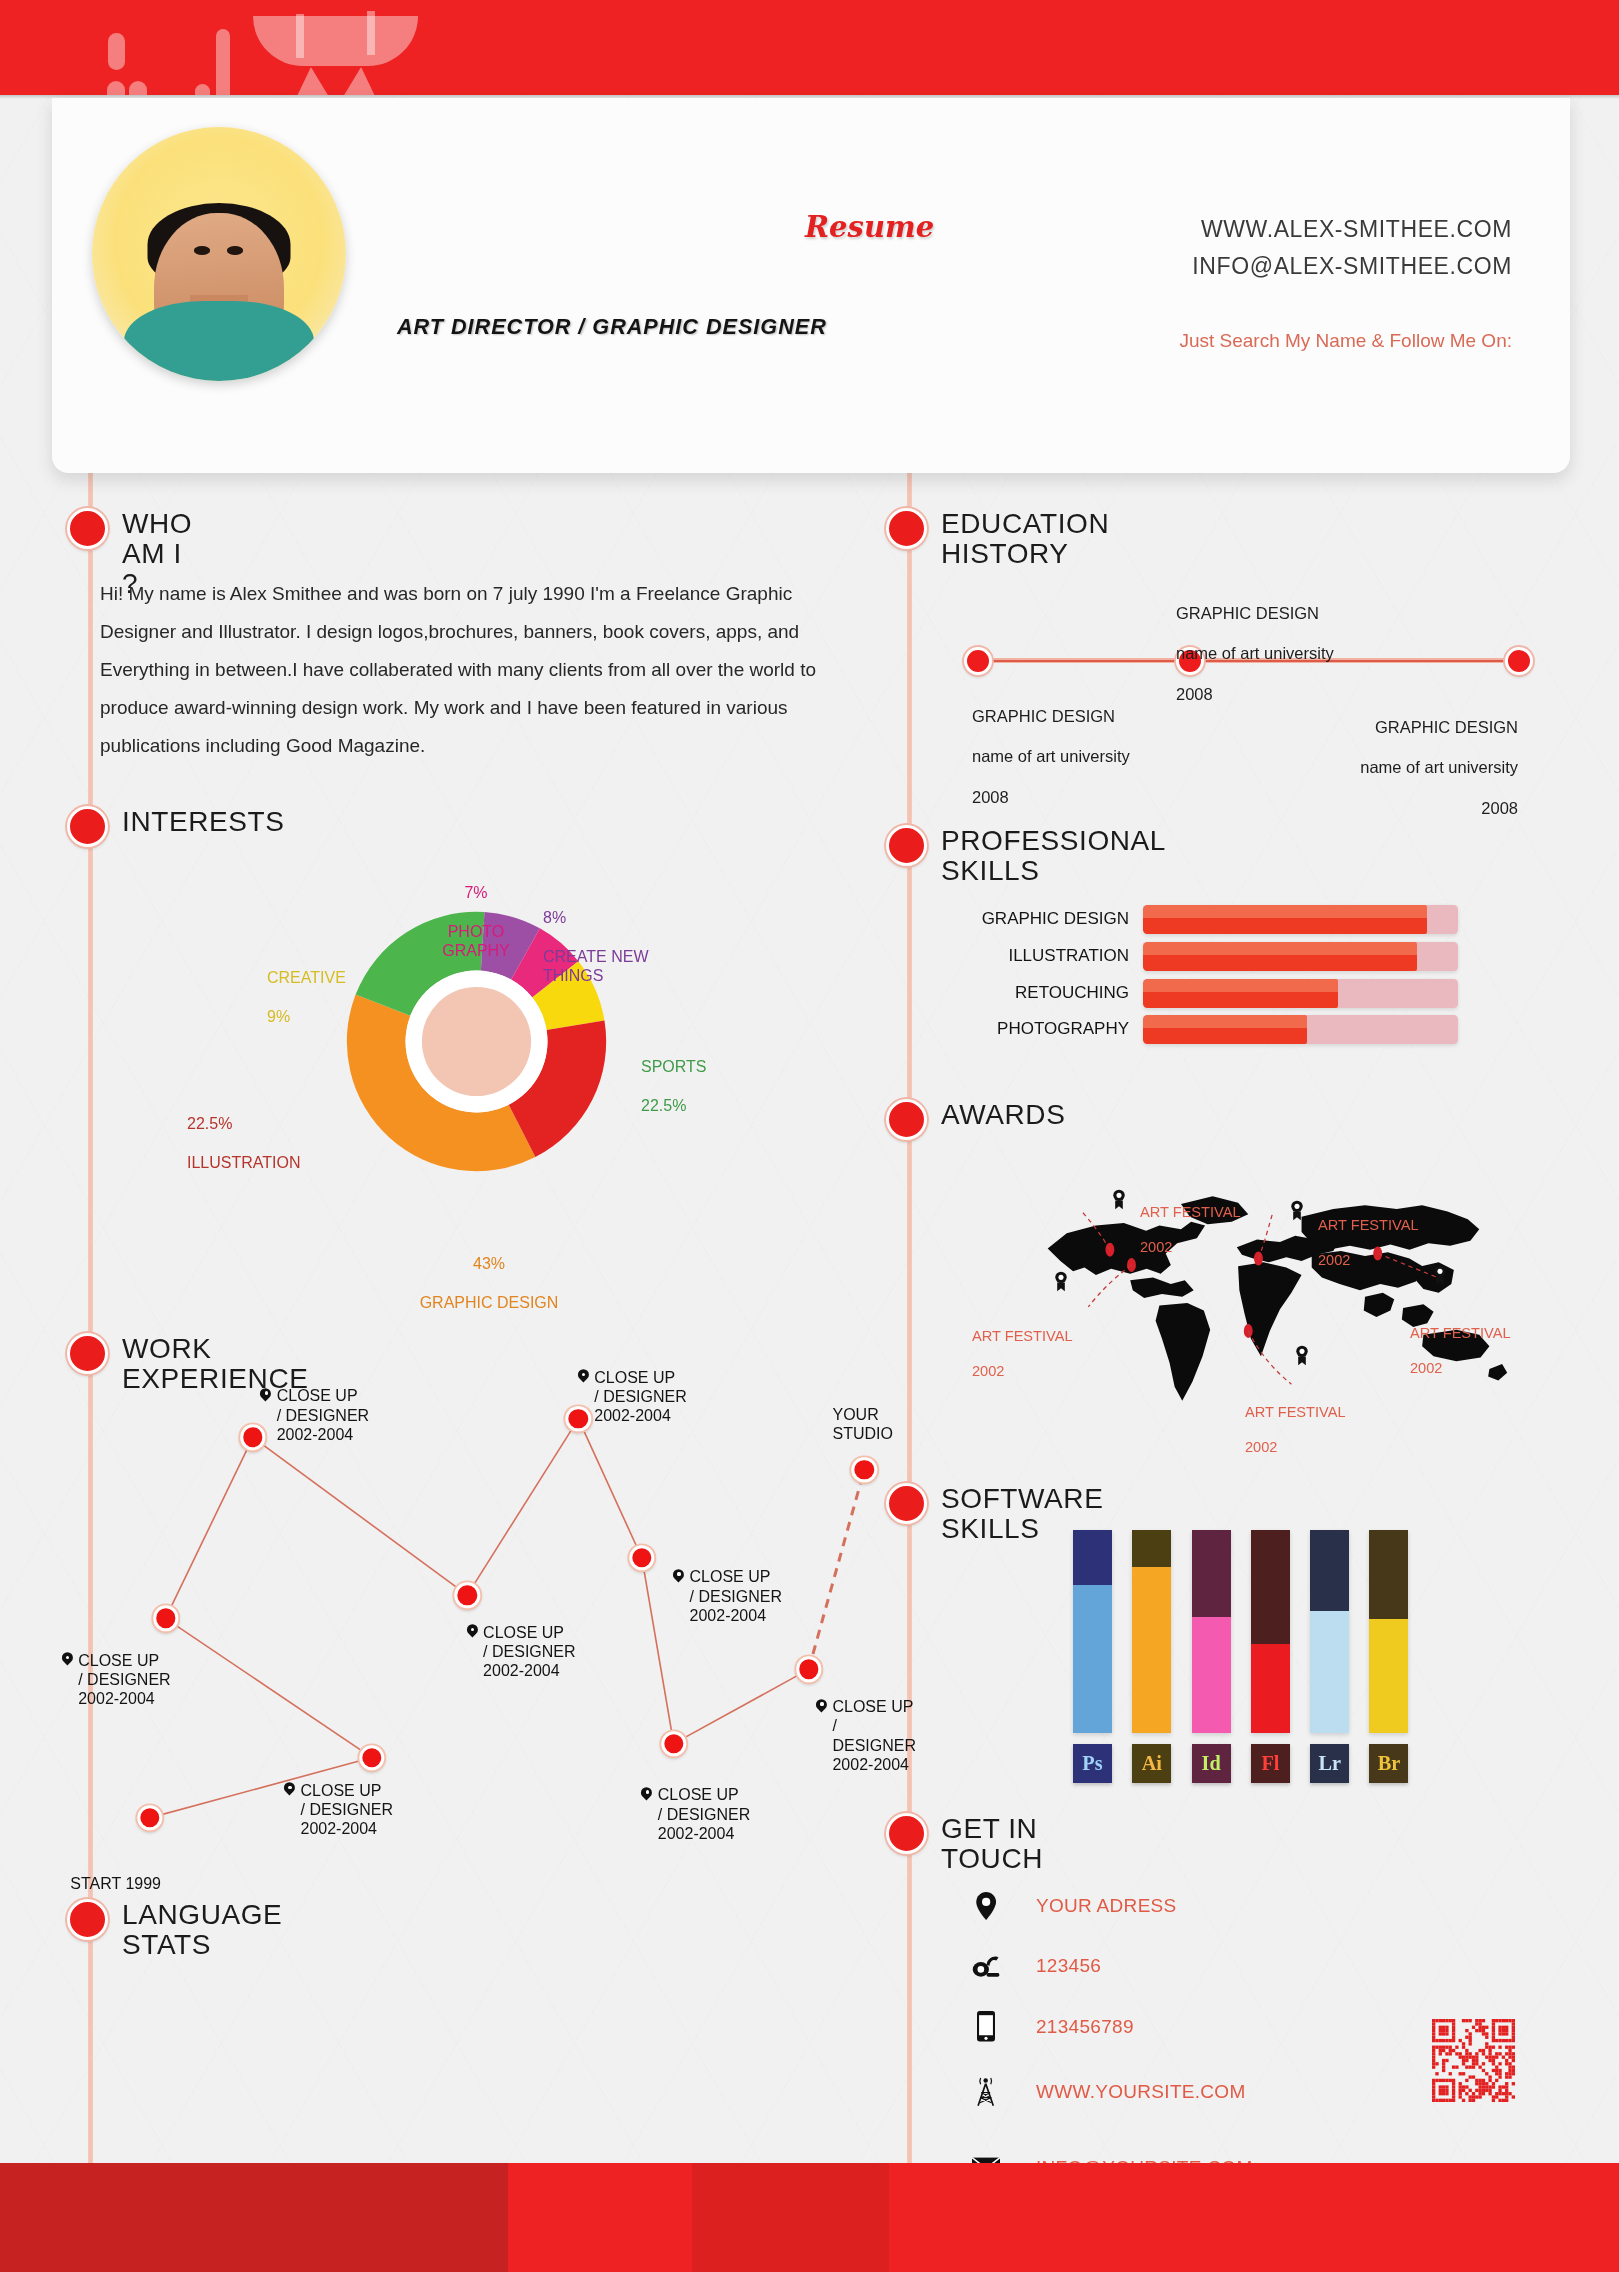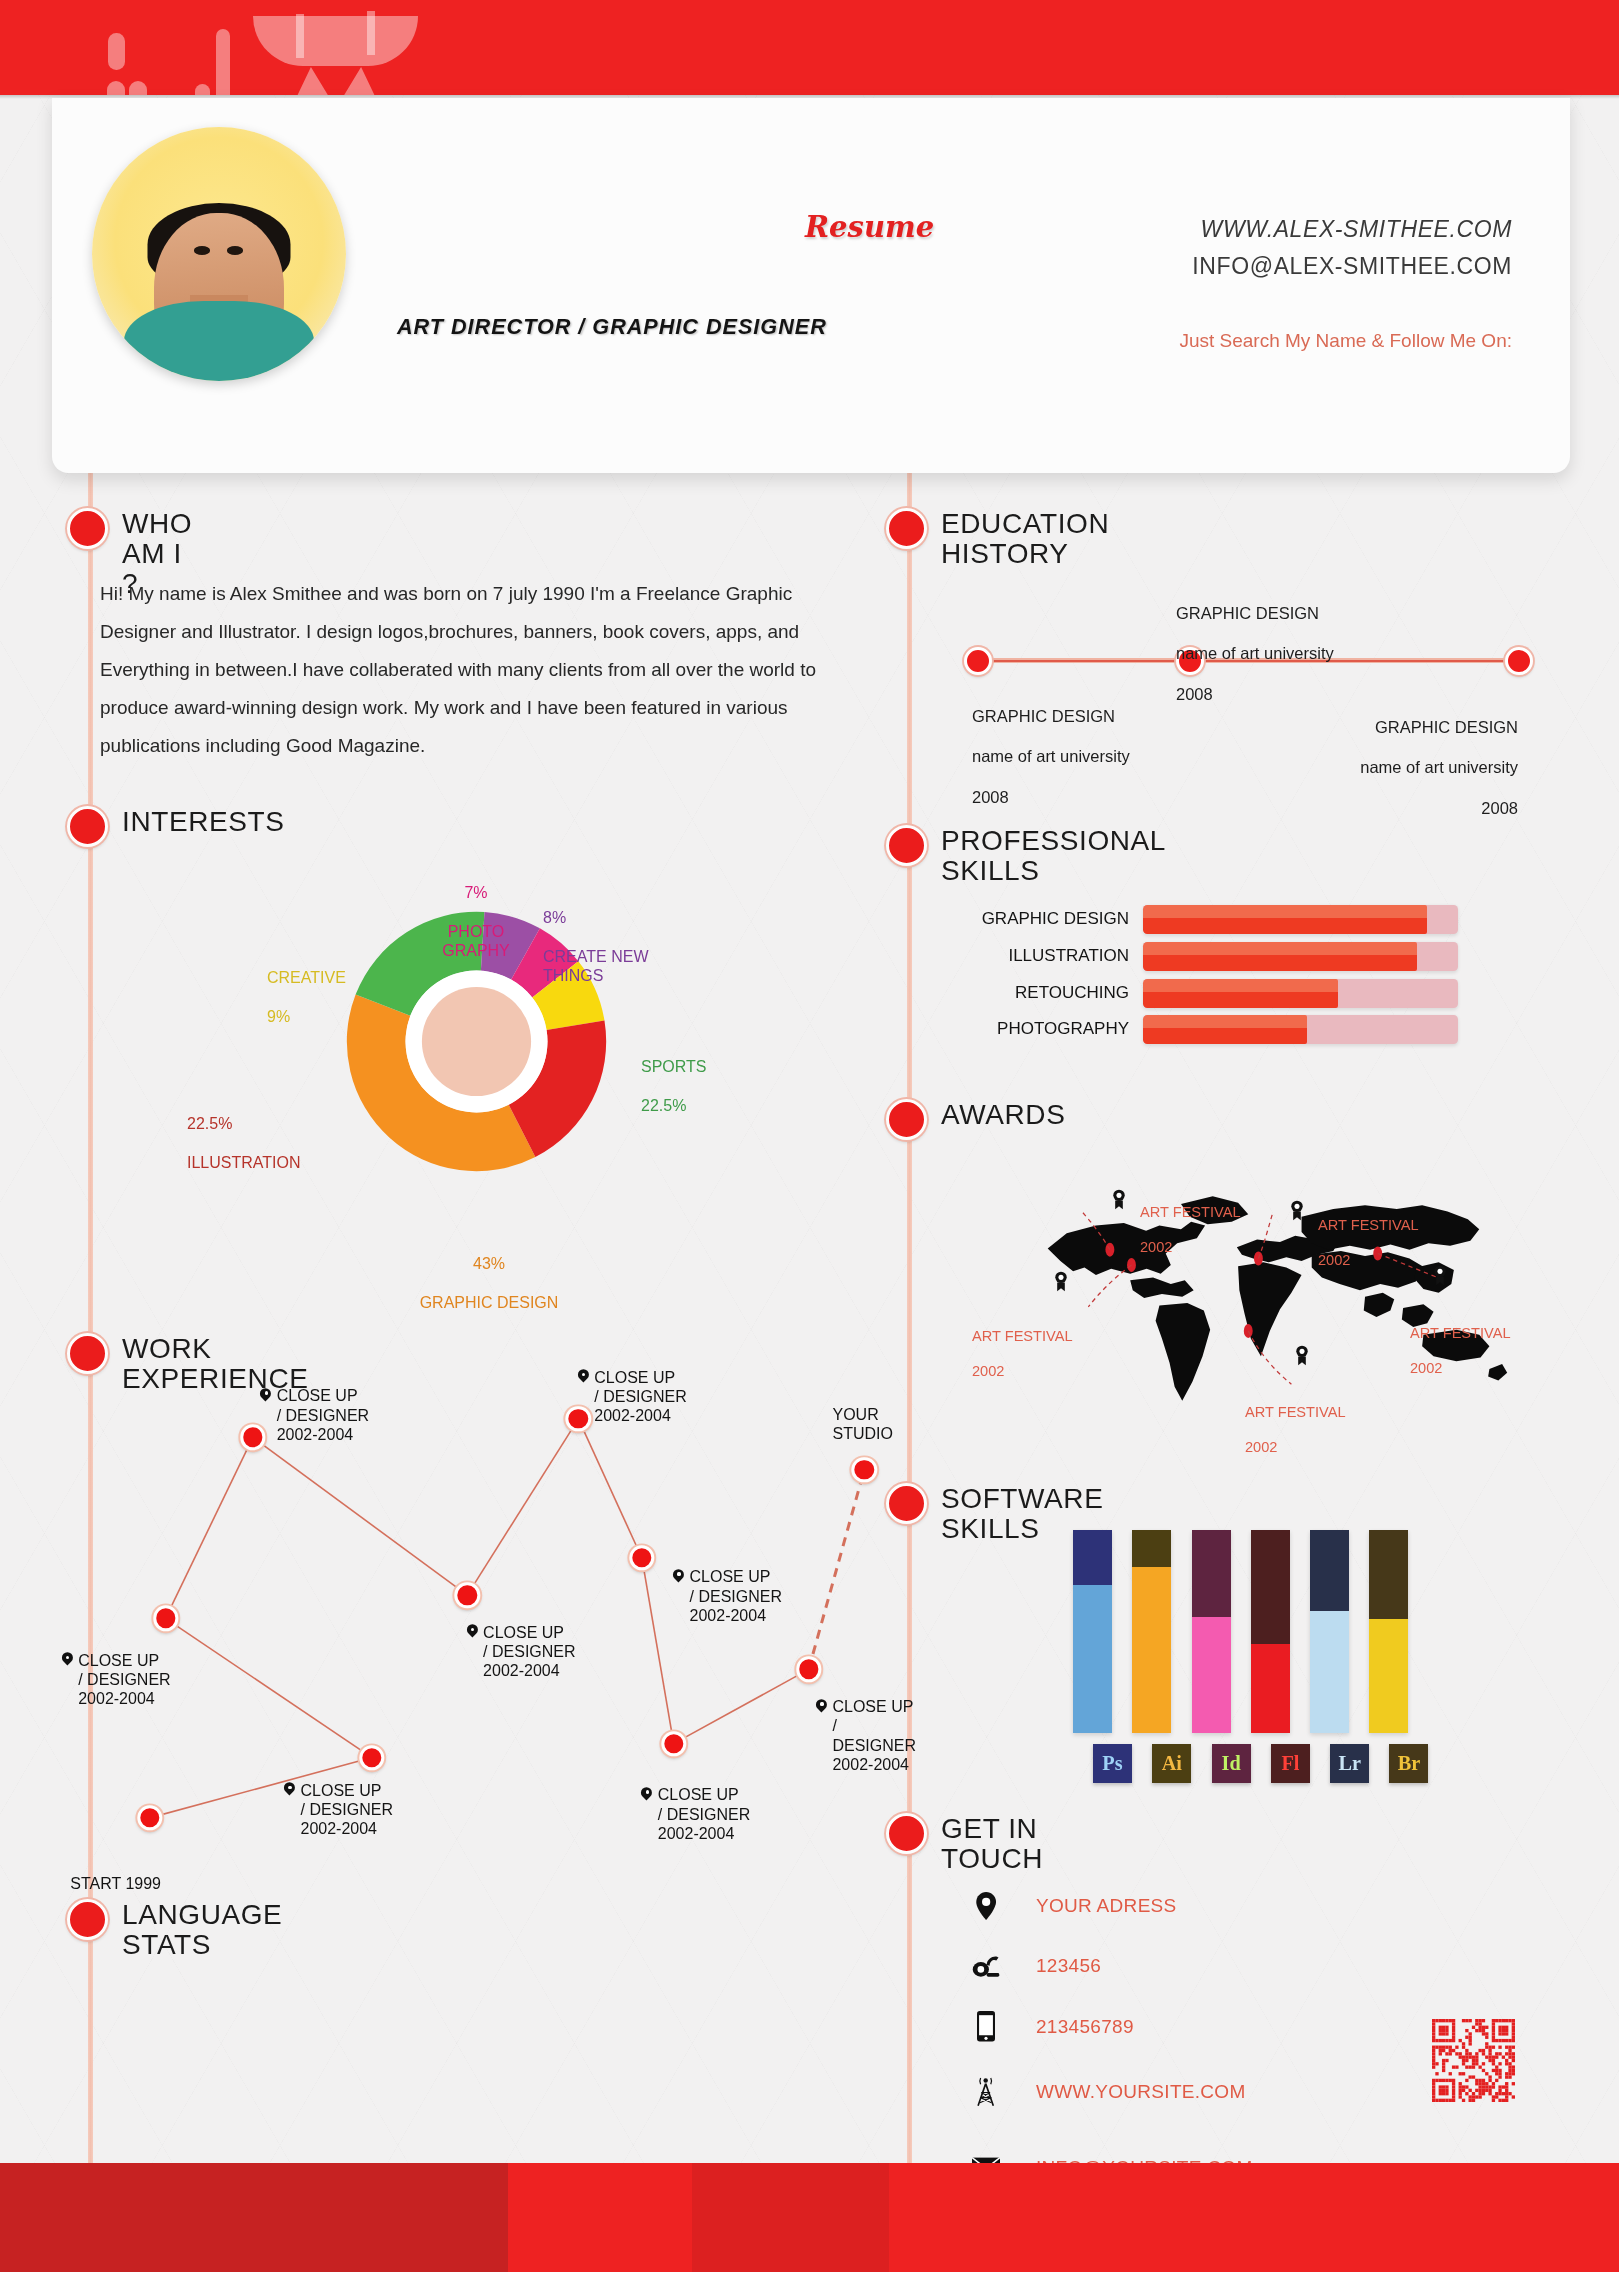--- a/index.html
+++ b/index.html
@@ -110,21 +110,21 @@
     letter-spacing: 1px; color: #141414;
     text-shadow: 1.3px 1.3px 1.9px rgba(0,0,0,0.22);
     white-space: nowrap;
   }
 
   .hdr-web, .hdr-mail {
     position:absolute; right:108px;
     font-size: 23px; letter-spacing: 0.6px; color: #3a3a3a;
     white-space: nowrap; text-align: right;
   }
-  .hdr-web  { top: 216px; font-style: italic; }
+  .hdr-web  { top: 216px; }
   .hdr-mail { top: 253px; }
 
   .follow-line {
     position:absolute; right:108px; top: 330px;
     font-size: 19px; color: #d96a55; white-space: nowrap; text-align:right;
   }
   .social-row {
     position:absolute; right: 141px; top: 368px;
     display:flex; gap: 18px;
   }
@@ -241,21 +241,20 @@
   .sw-track {
     position:relative; width:39px; height: 203px;
     box-shadow: 0 1.9px 4.4px rgba(0,0,0,0.14);
   }
   .sw-fill { position:absolute; left:0; bottom:0; width:39px; }
   .sw-badge {
     margin-top: 11.4px; width:39px; height:39px;
     display:flex; align-items:center; justify-content:center;
     font-size: 20.3px; font-weight:700; font-family:"Liberation Serif", serif;
     box-shadow: 0 1.9px 3.8px rgba(0,0,0,0.22);
-    margin-left: 20px;
   }
 
   
   .contact-row { position:absolute; left: 972px; display:flex; align-items:center; gap: 36px; }
   .contact-ic { width: 28px; height: 33px; display:flex; align-items:center; justify-content:center; }
   .contact-tx { font-size: 19px; color:#e05a45; letter-spacing:0.3px; white-space:nowrap; }
   .qr {
     position:absolute; left: 1432px; top: 2019px; width: 83px; height: 83px;
   }
 

